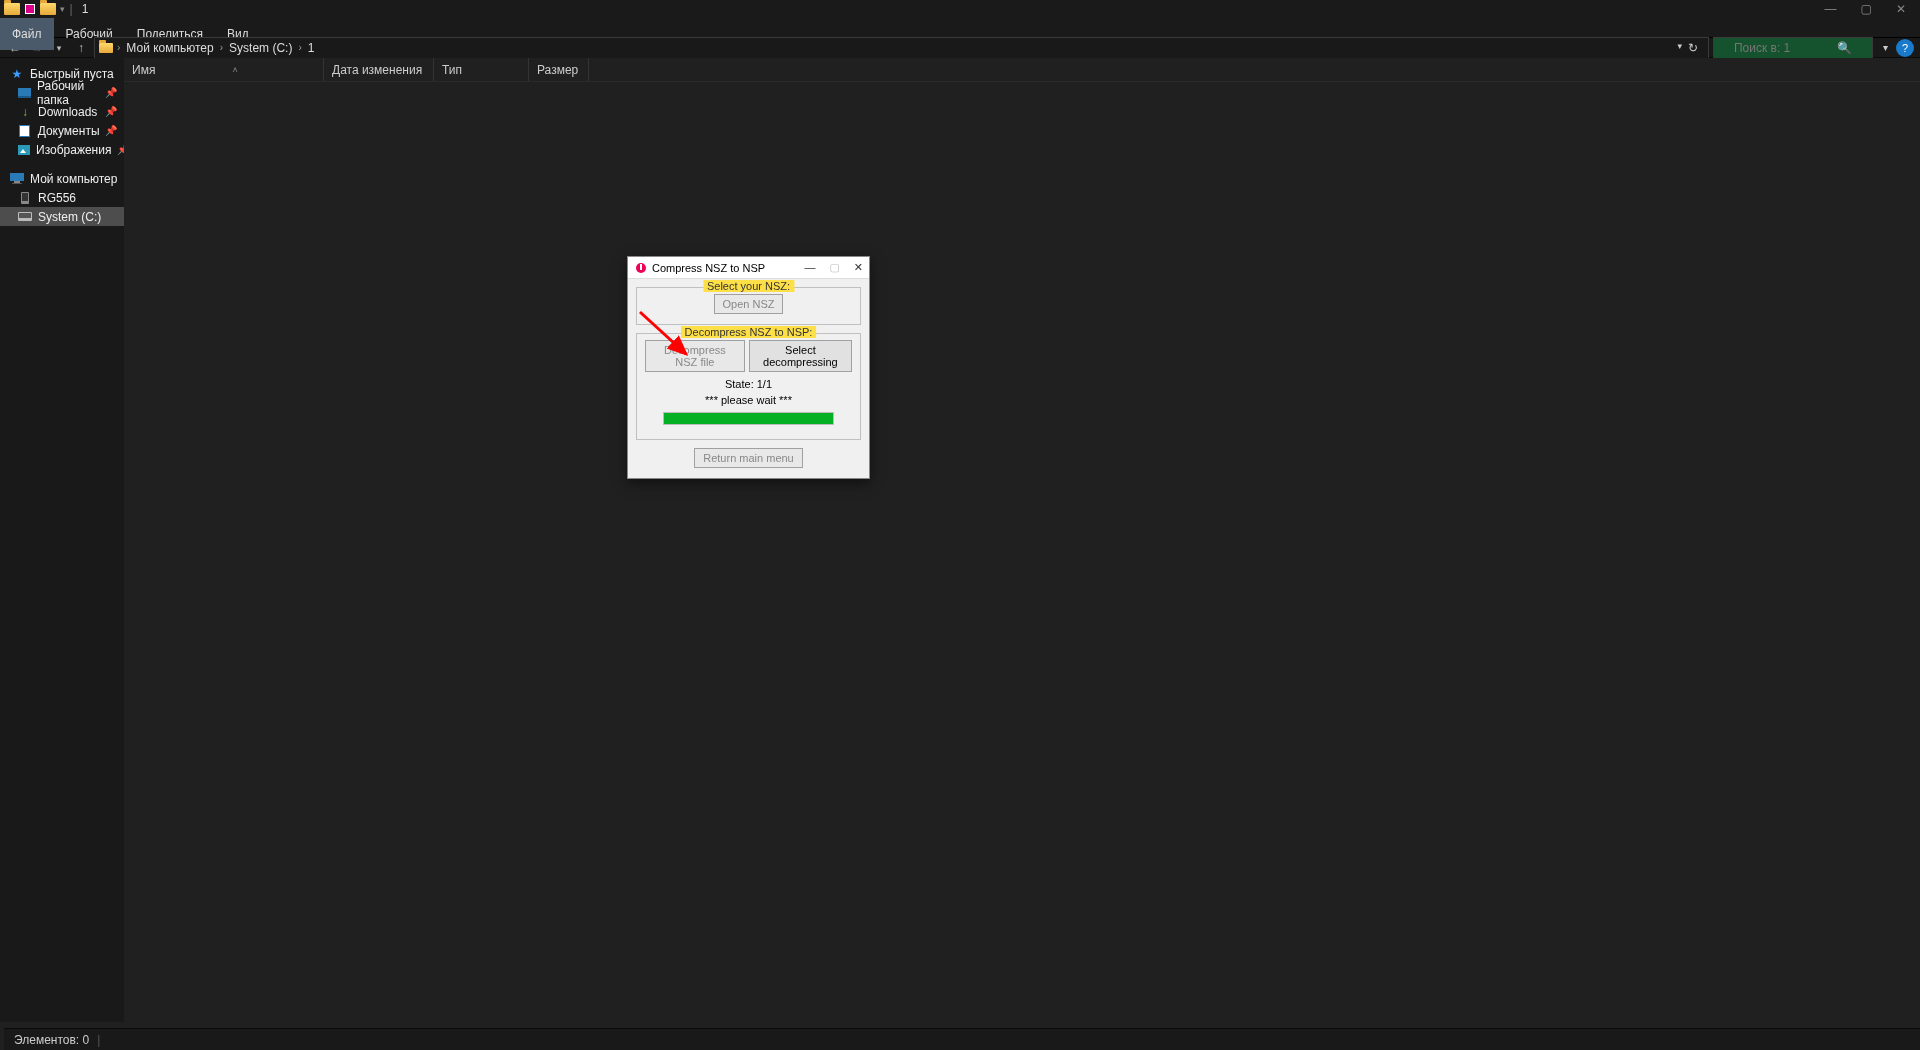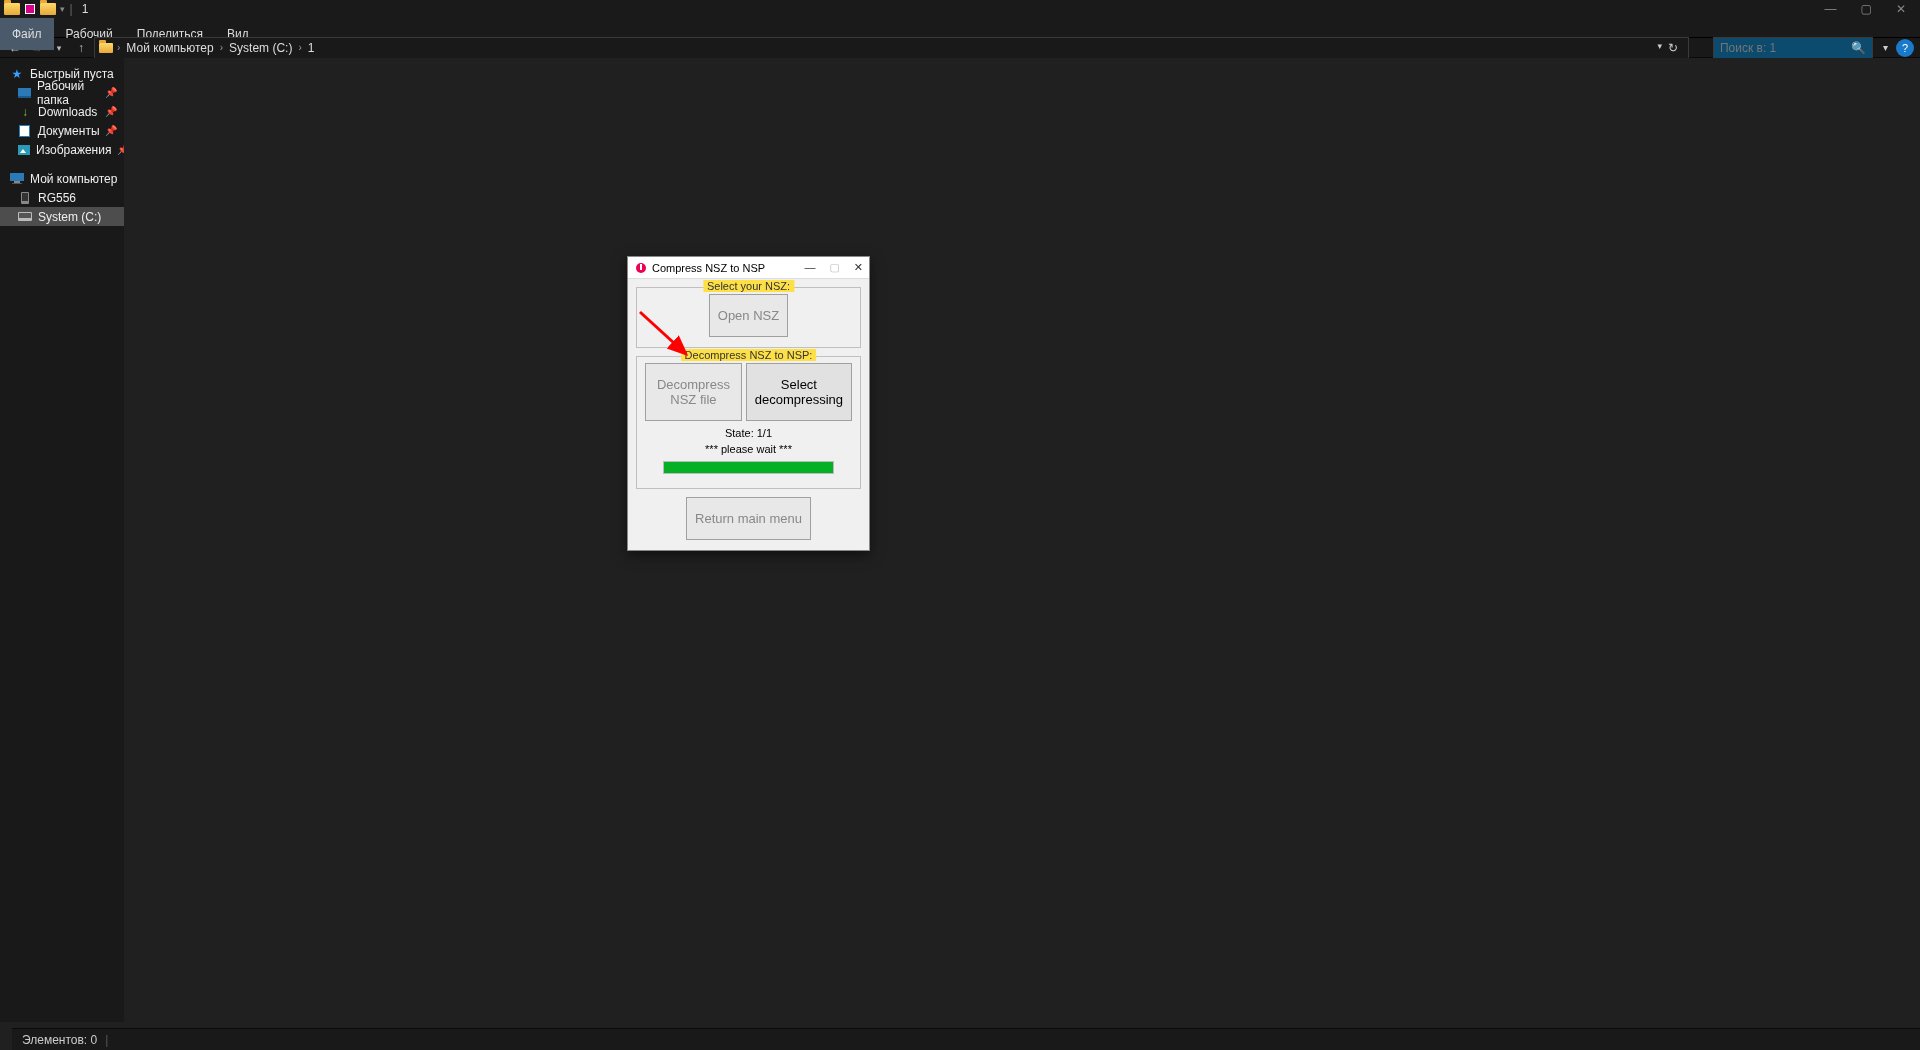--- a/index.html
+++ b/index.html
@@ -20,21 +20,21 @@
 .ribbon .tab.file { background:#4a5a6a; }
 
 
 .navbar { height:20px; background:#191919; display:flex; align-items:center; padding:2px 6px; gap:4px; border-bottom:1px solid #0a0a0a; }
 .navbar .navbtn { width:18px; height:18px; display:flex; align-items:center; justify-content:center; color:#bbb; cursor:pointer; }
 .navbar .navbtn.disabled { color:#555; }
 .address { flex:1 1 auto; height:22px; background:#191919; border:1px solid #3a3a3a; display:flex; align-items:center; padding:0 4px; gap:4px; }
 .address .crumb { color:#ddd; font-size:12px; padding:0 2px; cursor:pointer; }
 .address .sep { color:#999; font-size:10px; }
 .address .end { margin-left:auto; display:flex; gap:6px; color:#ccc; padding-right:6px; }
-.search { width:160px; height:22px; background:#0c4a6e; border:1px solid #3a3a3a; display:flex; align-items:center; padding:0 6px; color:#888;margin-left:20px; }
+.search { width:160px; height:22px; background:#14532d; border:1px solid #3a3a3a; display:flex; align-items:center; padding:0 20px; color:#888; }
 .search input { background:transparent; border:none; color:#ddd; font-size:12px; width:100%; outline:none; }
 .search .sicon { margin-left:auto; color:#aaa; }
 .help { width:18px; height:18px; margin-left:4px; border-radius:50%; background:#1979ca; color:#fff; display:flex; align-items:center; justify-content:center; font-size:11px; cursor:pointer; }
 
 
 .main { display:flex; height:calc(100% - 18px - 20px - 26px - 22px); }
 .sidebar { width:124px; background:#191919; padding-top:6px; }
 .sidebar .item { display:flex; align-items:center; gap:6px; padding:2px 6px 2px 18px; color:#eee; font-size:12px; cursor:pointer; height:19px;}
 .sidebar .item.top { padding-left:10px; }
 .sidebar .item .pin { margin-left:auto; color:#aaa; font-size:10px; }
@@ -45,34 +45,34 @@
 .content { flex:1; background:#202020; position:relative; }
 .colheaders { height:24px; display:flex; align-items:center; border-bottom:1px solid #2a2a2a; color:#ccc; font-size:12px; }
 .colheaders .col { padding:0 8px; border-right:1px solid #333; height:100%; display:flex; align-items:center; cursor:pointer; }
 .colheaders .col.name { width:200px; }
 .colheaders .col.date { width:110px; }
 .colheaders .col.type { width:95px; }
 .colheaders .col.size { width:60px; }
 .empty { text-align:center; color:#ccc; font-size:12px; margin-top:6px; }
 
 
-.status { position:absolute; bottom:0; left:12px; right:0; height:22px; background:#191919; display:flex; align-items:center; padding:0 10px; color:#ccc; font-size:12px; border-top:1px solid #0a0a0a;}
+.status { position:absolute; bottom:0; left:4px; right:0; height:22px; background:#191919; display:flex; align-items:center; padding:0 10px; color:#ccc; font-size:12px; border-top:1px solid #0a0a0a;}
 .status .sep { margin:0 8px; color:#555; }
 
 
 .dialog { position:absolute; left:627px; top:256px; width:243px; background:#f0f0f0; color:#000; border:1px solid #888; box-shadow:0 4px 12px rgba(0,0,0,.5); }
 .dialog .dtitle { height:22px; display:flex; align-items:center; padding:0 6px; font-size:11px; background:#fff; border-bottom:1px solid #ddd; }
 .dialog .dtitle .dicon { width:14px; height:14px; margin-right:4px; display:flex; align-items:center; justify-content:center; }
 .dialog .dtitle .dwin { margin-left:auto; display:flex; gap:14px; color:#333; }
 .dialog .dtitle .dwin span { cursor:pointer; font-size:11px; }
 .dialog .dtitle .dwin span.dis { color:#bbb; cursor:default;}
 .dialog .body { padding:8px 8px 10px; }
 .fieldset { border:1px solid #c0c0c0; margin-bottom:8px; padding:6px 8px 10px; position:relative; }
 .fieldset .legend { position:absolute; top:-8px; left:50%; transform:translateX(-50%); background:#fde047; padding:0 4px; font-size:11px; color:#333; white-space:nowrap;}
-.btn { border:1px solid #a0a0a0; background:#e1e1e1; font-size:13px; padding:13px 8px; cursor:pointer; }
+.btn { border:1px solid #a0a0a0; background:#e1e1e1; font-size:11px; padding:3px 8px; cursor:pointer; }
 .btn.disabled { color:#888; background:#e8e8e8; cursor:default; }
 .row { display:flex; justify-content:center; gap:4px; }
 .state { text-align:center; font-size:11px; margin:6px 0 4px; }
 .wait { text-align:center; font-size:11px; margin-bottom:6px; }
 .progress { height:13px; background:#e8e8e8; border:1px solid #bbb; margin:0 18px 4px; }
 .progress .bar { height:100%; background:#06b025; width:100%; }
 
 
 .arrow { position:absolute; left:636px; top:306px; width:60px; height:55px; pointer-events:none; }
 
@@ -210,20 +210,29 @@
           <svg width="14" height="9">
             <rect width="14" height="9" rx="1" fill="#bbb"></rect>
             <rect x="1" y="1" width="12" height="5" fill="#555"></rect>
           </svg>
         </span>
       <span>System (C:)</span>
     </div>
   </div>
 
   <div class="content">
+    <div class="colheaders">
+      <div class="col name">
+          <span>Имя</span>
+          <span style="margin:0 auto;color:#888;font-size:9px;">˄</span>
+        </div>
+      <div class="col date">Дата изменения</div>
+      <div class="col type">Тип</div>
+      <div class="col size">Размер</div>
+    </div>
   </div>
 </div>
 
 <div class="status">
   <span>Элементов: 0</span>
   <span class="sep">|</span>
 </div>
 
 <div class="dialog">
   <div class="dtitle">

